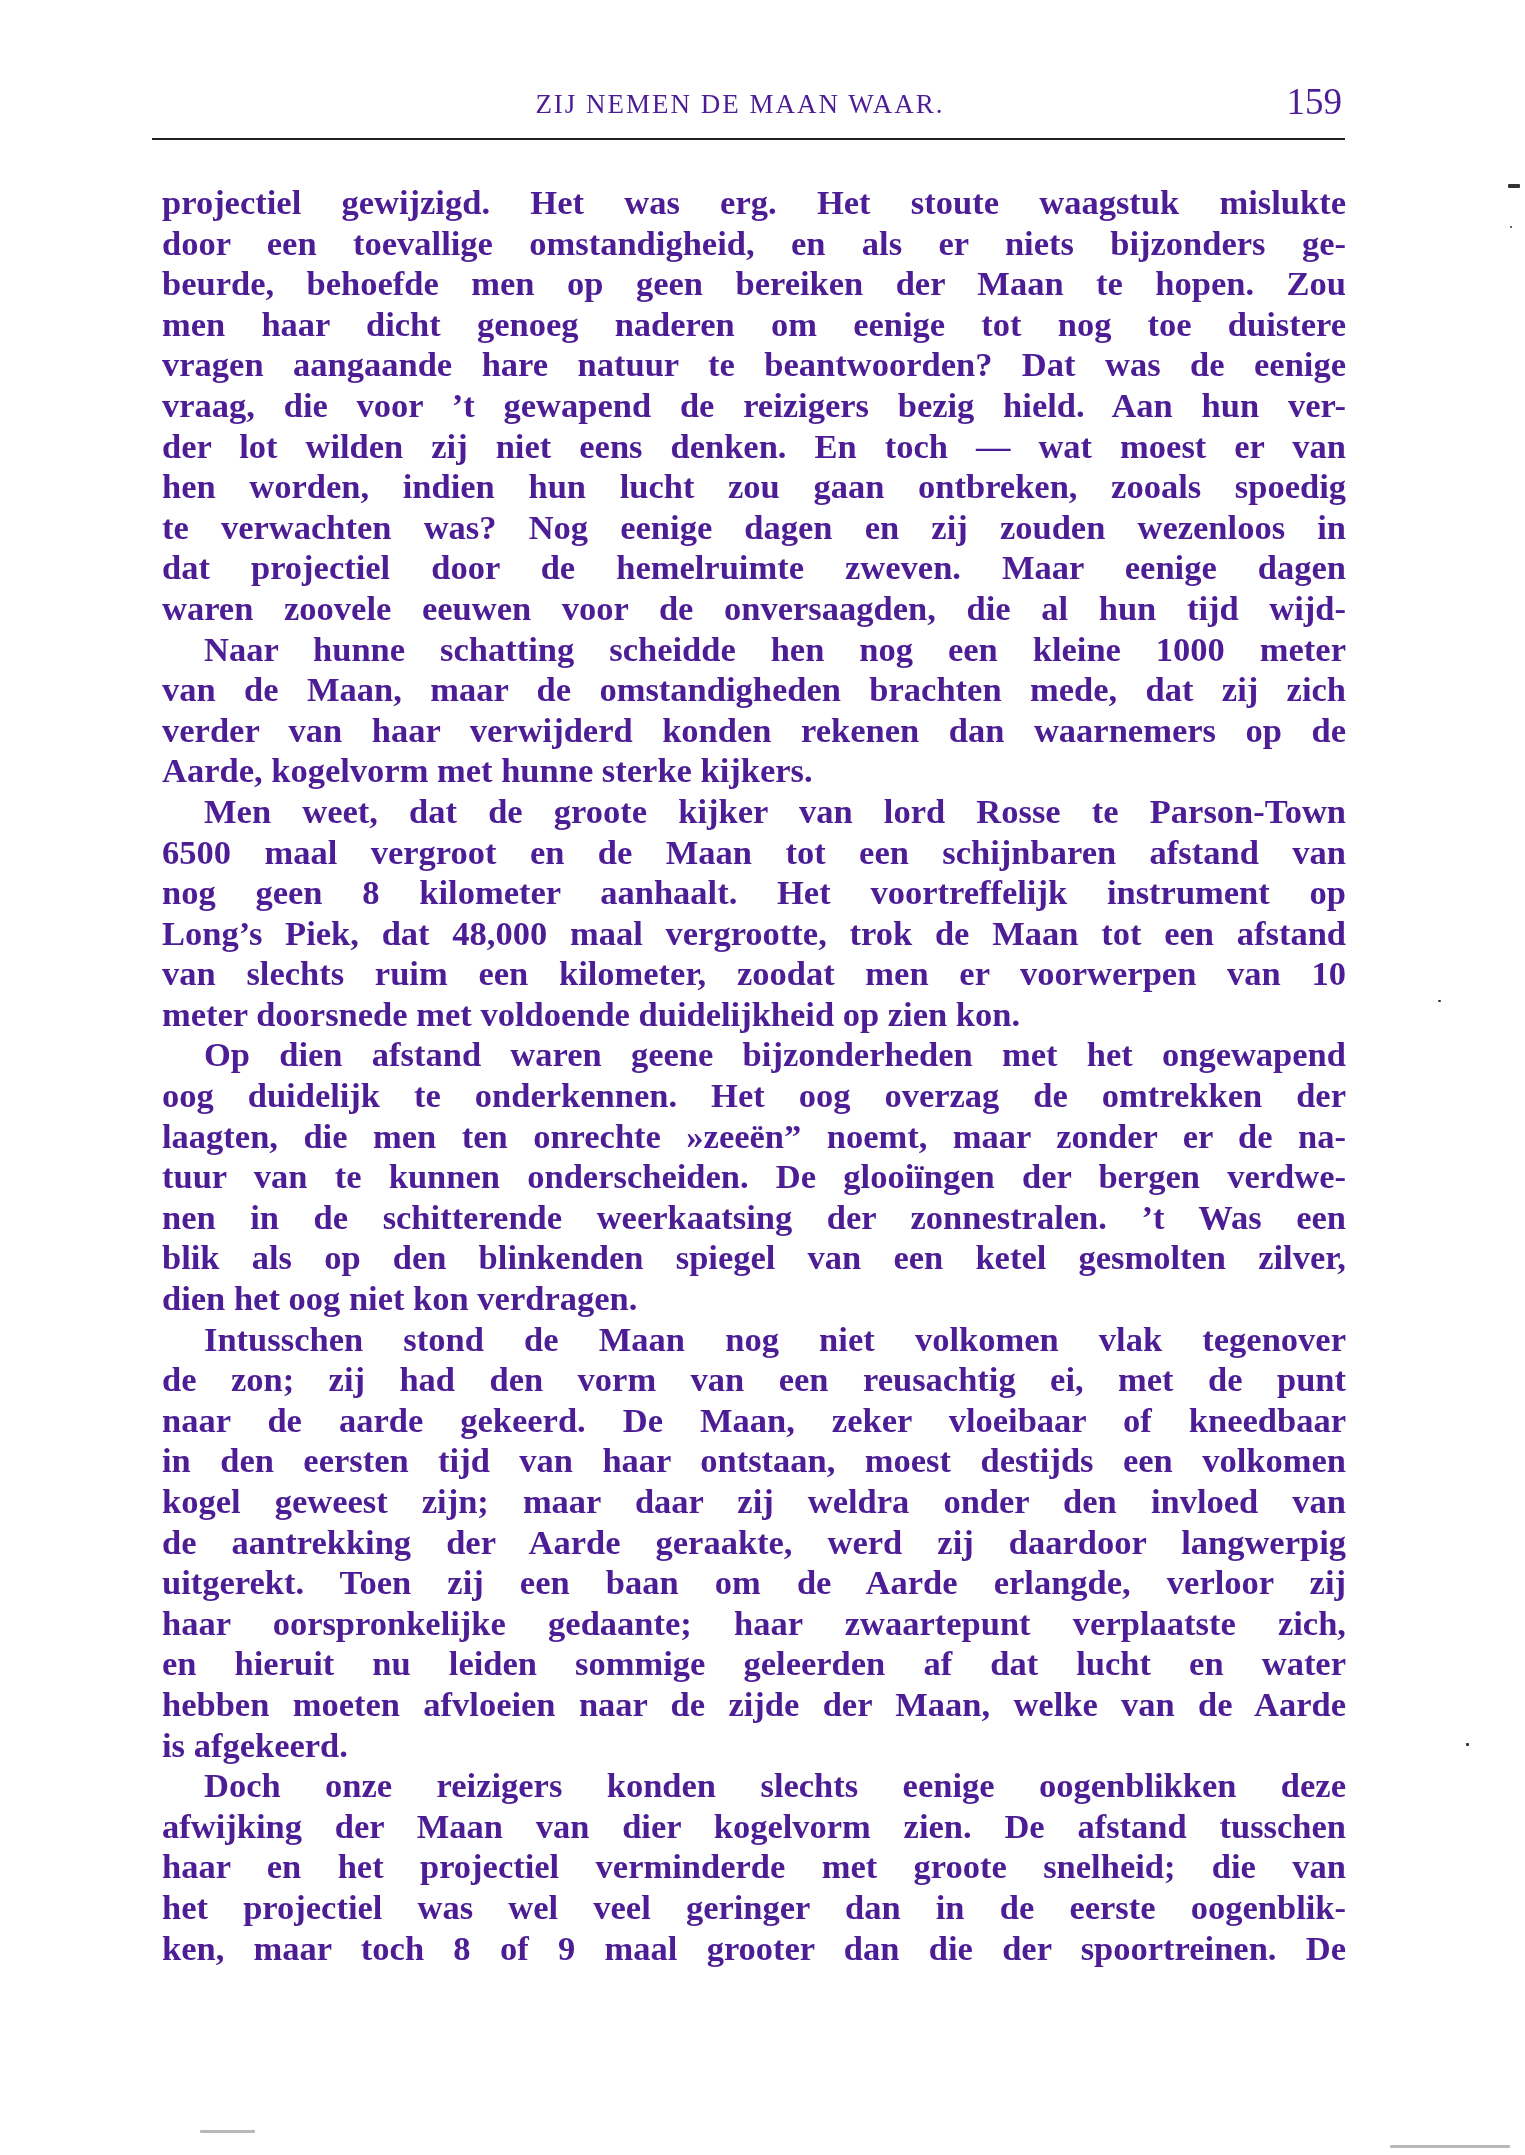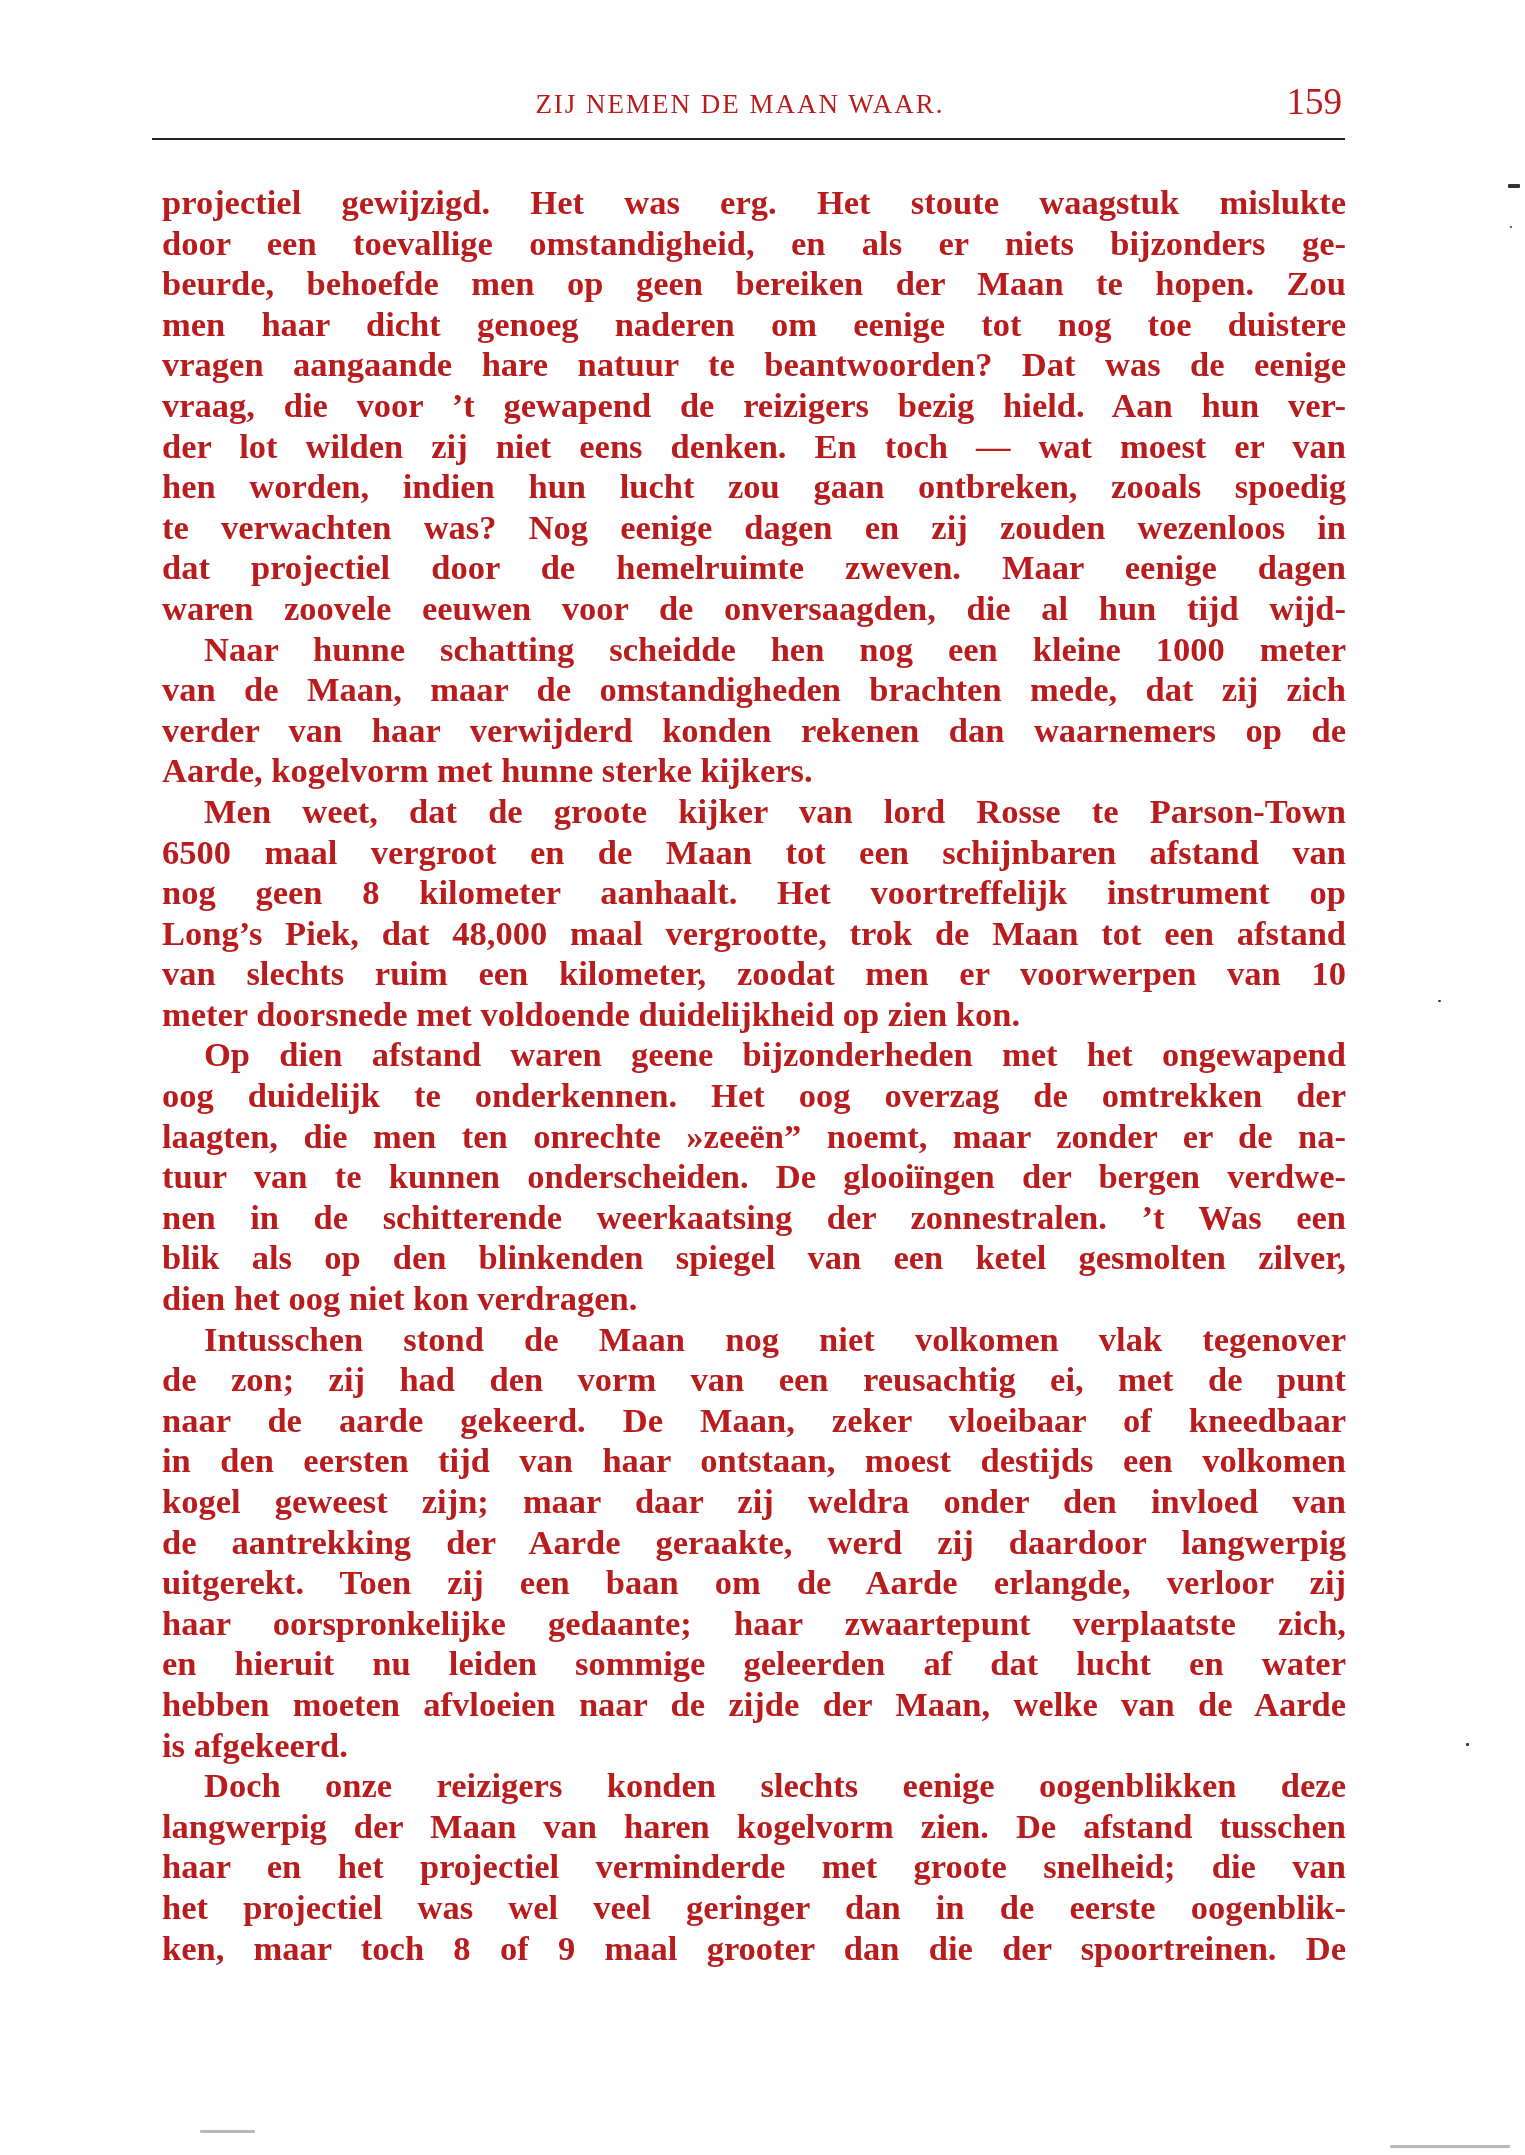--- a/index.html
+++ b/index.html
@@ -1,19 +1,19 @@
 <!DOCTYPE html>
 <html><head>
 <meta charset="utf-8">
 <style>
   html, body { margin: 0; padding: 0; background: #ffffff; }
   body { width: 1525px; height: 2155px; position: relative; overflow: hidden; }
   .page {
     position: absolute; left: 0; top: 0; width: 1525px; height: 2155px;
-    background: #ffffff; color: #b91c1c;
+    background: #ffffff; color: #4c1d95;
     font-family: "Liberation Serif", "DejaVu Serif", serif;
   }
   .running-head {
     position: absolute; left: 162px; top: 84px; width: 1180px; height: 40px;
   }
   .running-title {
     position: absolute; left: 0; right: 0; top: 0; text-align: center;
     font-size: 27px; letter-spacing: 2px; line-height: 40px;
     transform: translateX(-12px);
   }
@@ -91,21 +91,21 @@
         <span class="line">kogel geweest zijn; maar daar zij weldra onder den invloed van</span>
         <span class="line">de aantrekking der Aarde geraakte, werd zij daardoor langwerpig</span>
         <span class="line">uitgerekt. Toen zij een baan om de Aarde erlangde, verloor zij</span>
         <span class="line">haar oorspronkelijke gedaante; haar zwaartepunt verplaatste zich,</span>
         <span class="line">en hieruit nu leiden sommige geleerden af dat lucht en water</span>
         <span class="line">hebben moeten afvloeien naar de zijde der Maan, welke van de Aarde</span>
         <span class="line last">is afgekeerd.</span>
       </div>
       <div>
         <span class="line indent">Doch onze reizigers konden slechts eenige oogenblikken deze</span>
-        <span class="line">langwerpig der Maan van haren kogelvorm zien. De afstand tusschen</span>
+        <span class="line">afwijking der Maan van dier kogelvorm zien. De afstand tusschen</span>
         <span class="line">haar en het projectiel verminderde met groote snelheid; die van</span>
         <span class="line">het projectiel was wel veel geringer dan in de eerste oogenblik-</span>
         <span class="line">ken, maar toch 8 of 9 maal grooter dan die der spoortreinen. De</span>
       </div>
     </div>
 
   <div class="speck" style="left:1508px;top:184px;width:12px;height:4px;"></div>
   <div class="speck" style="left:1510px;top:226px;width:2px;height:2px;"></div>
   <div class="speck" style="left:1438px;top:1000px;width:3px;height:2px;"></div>
   <div class="speck" style="left:1466px;top:1743px;width:3px;height:3px;"></div>

